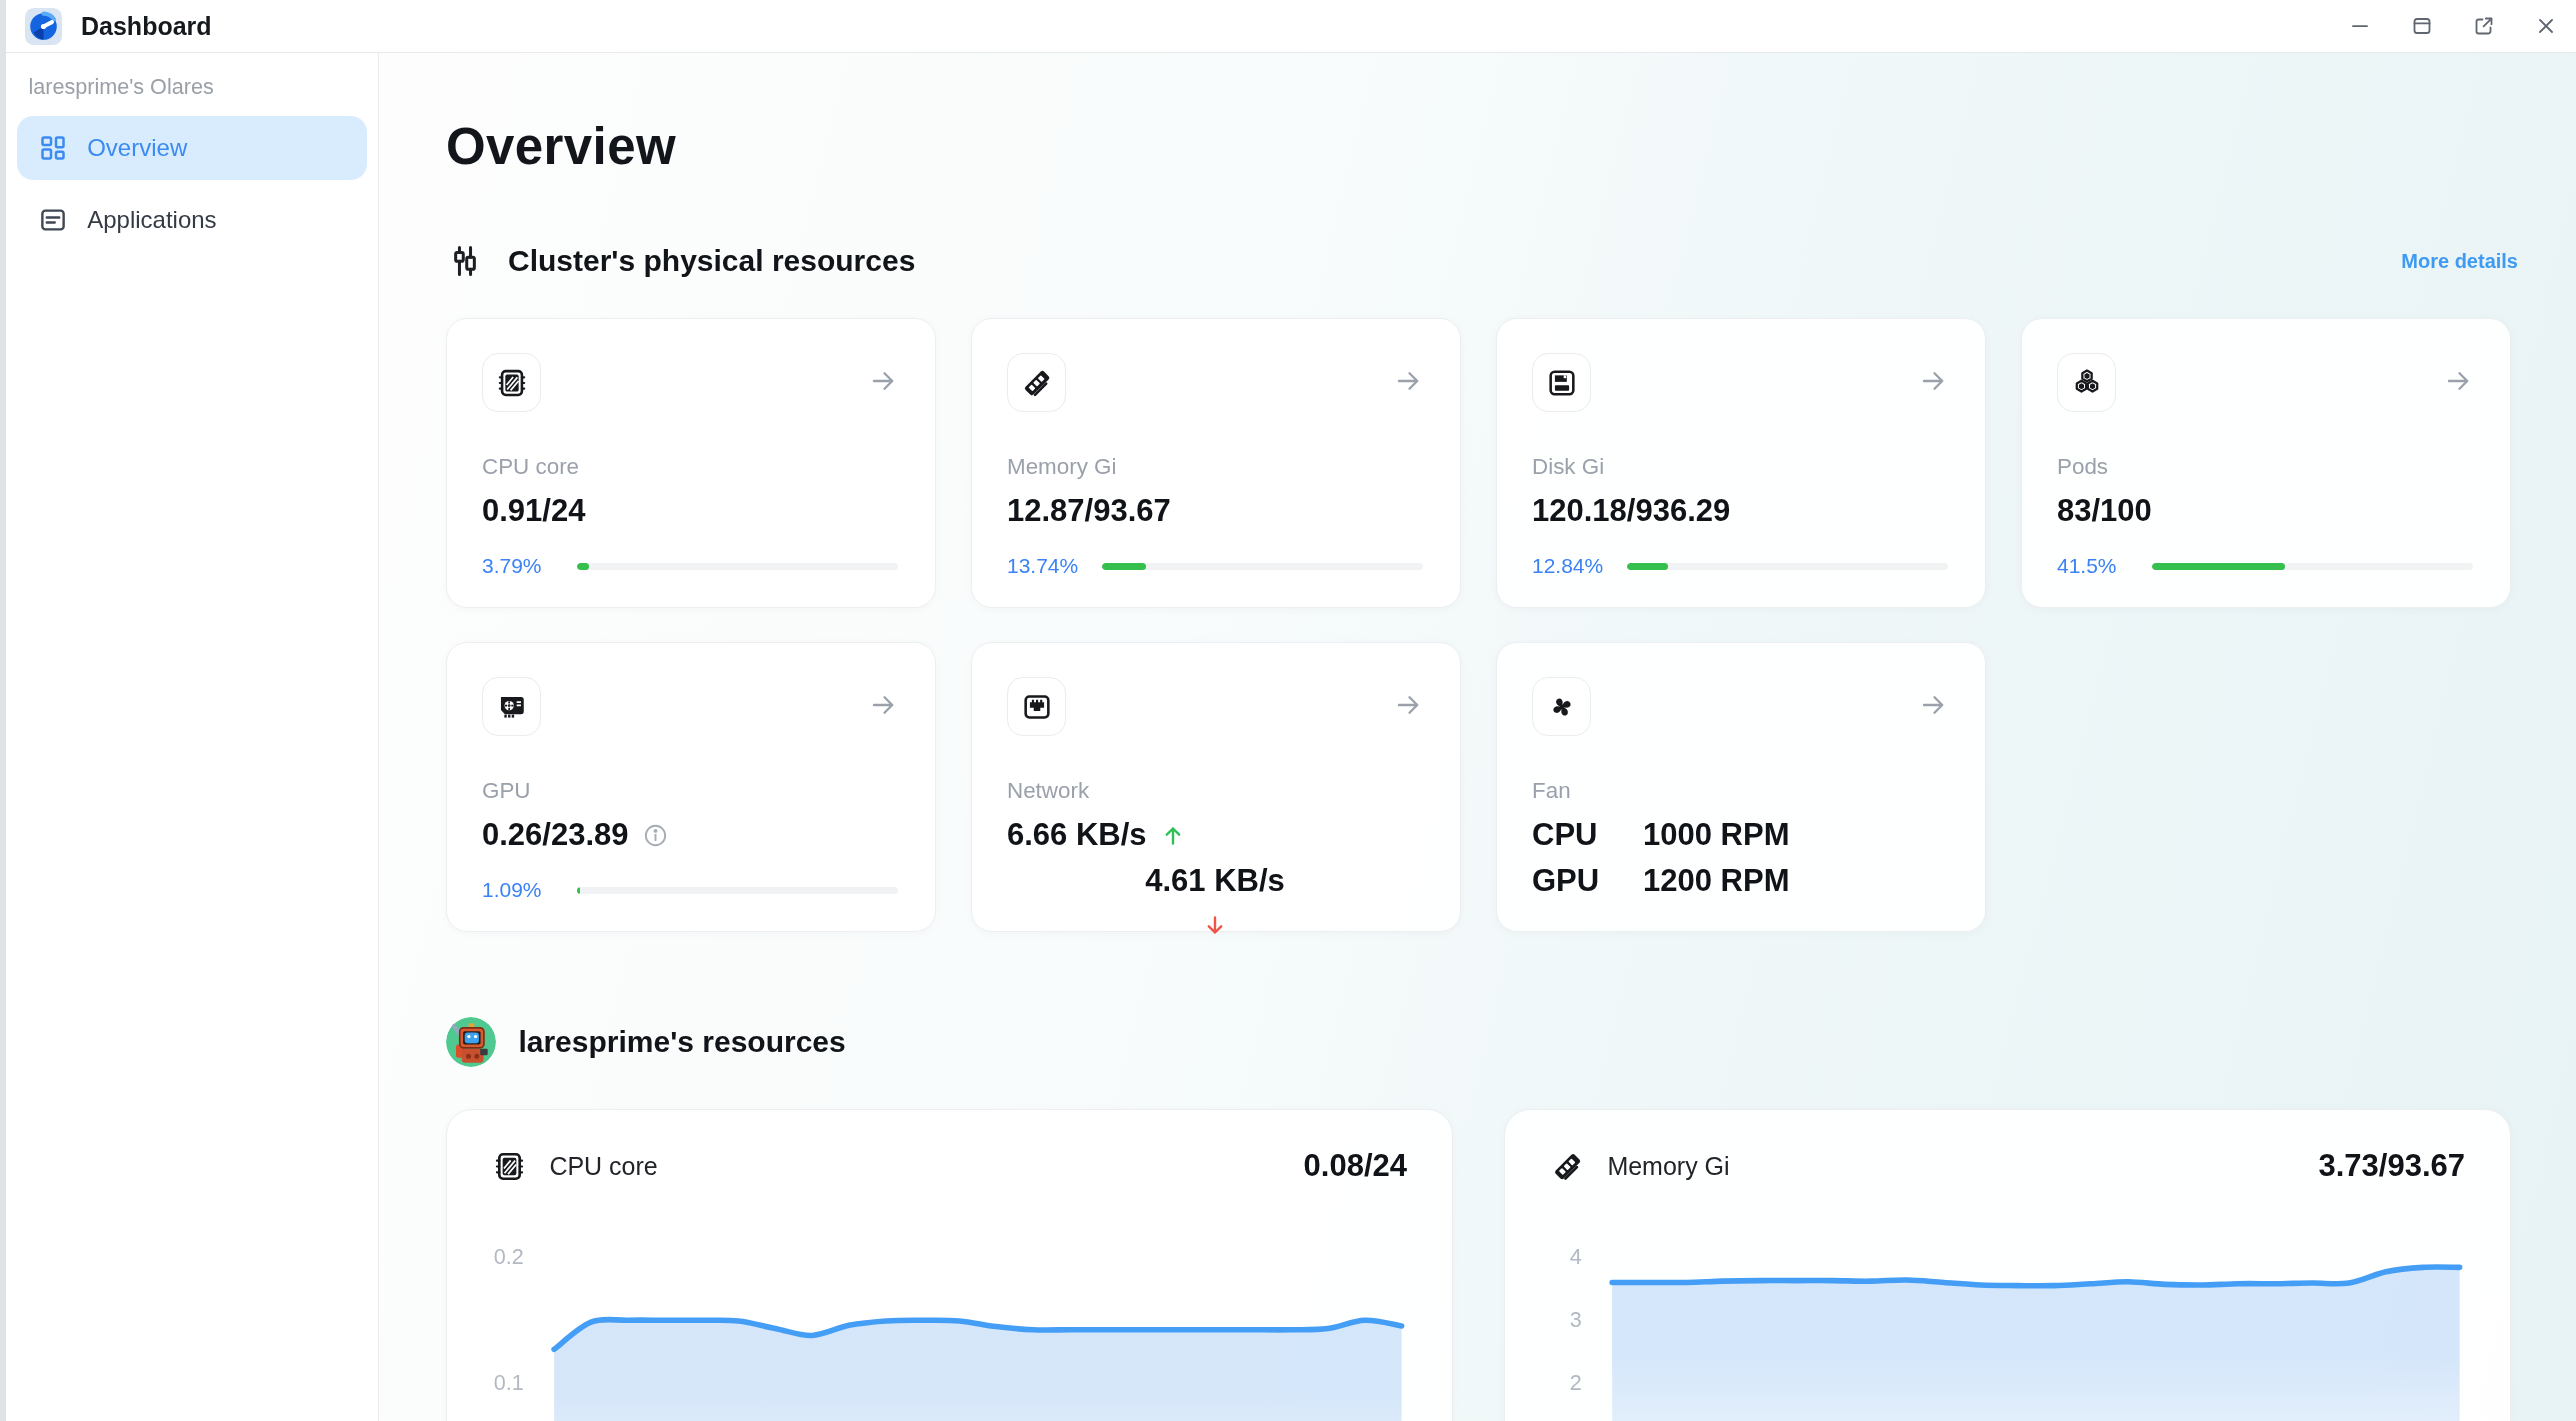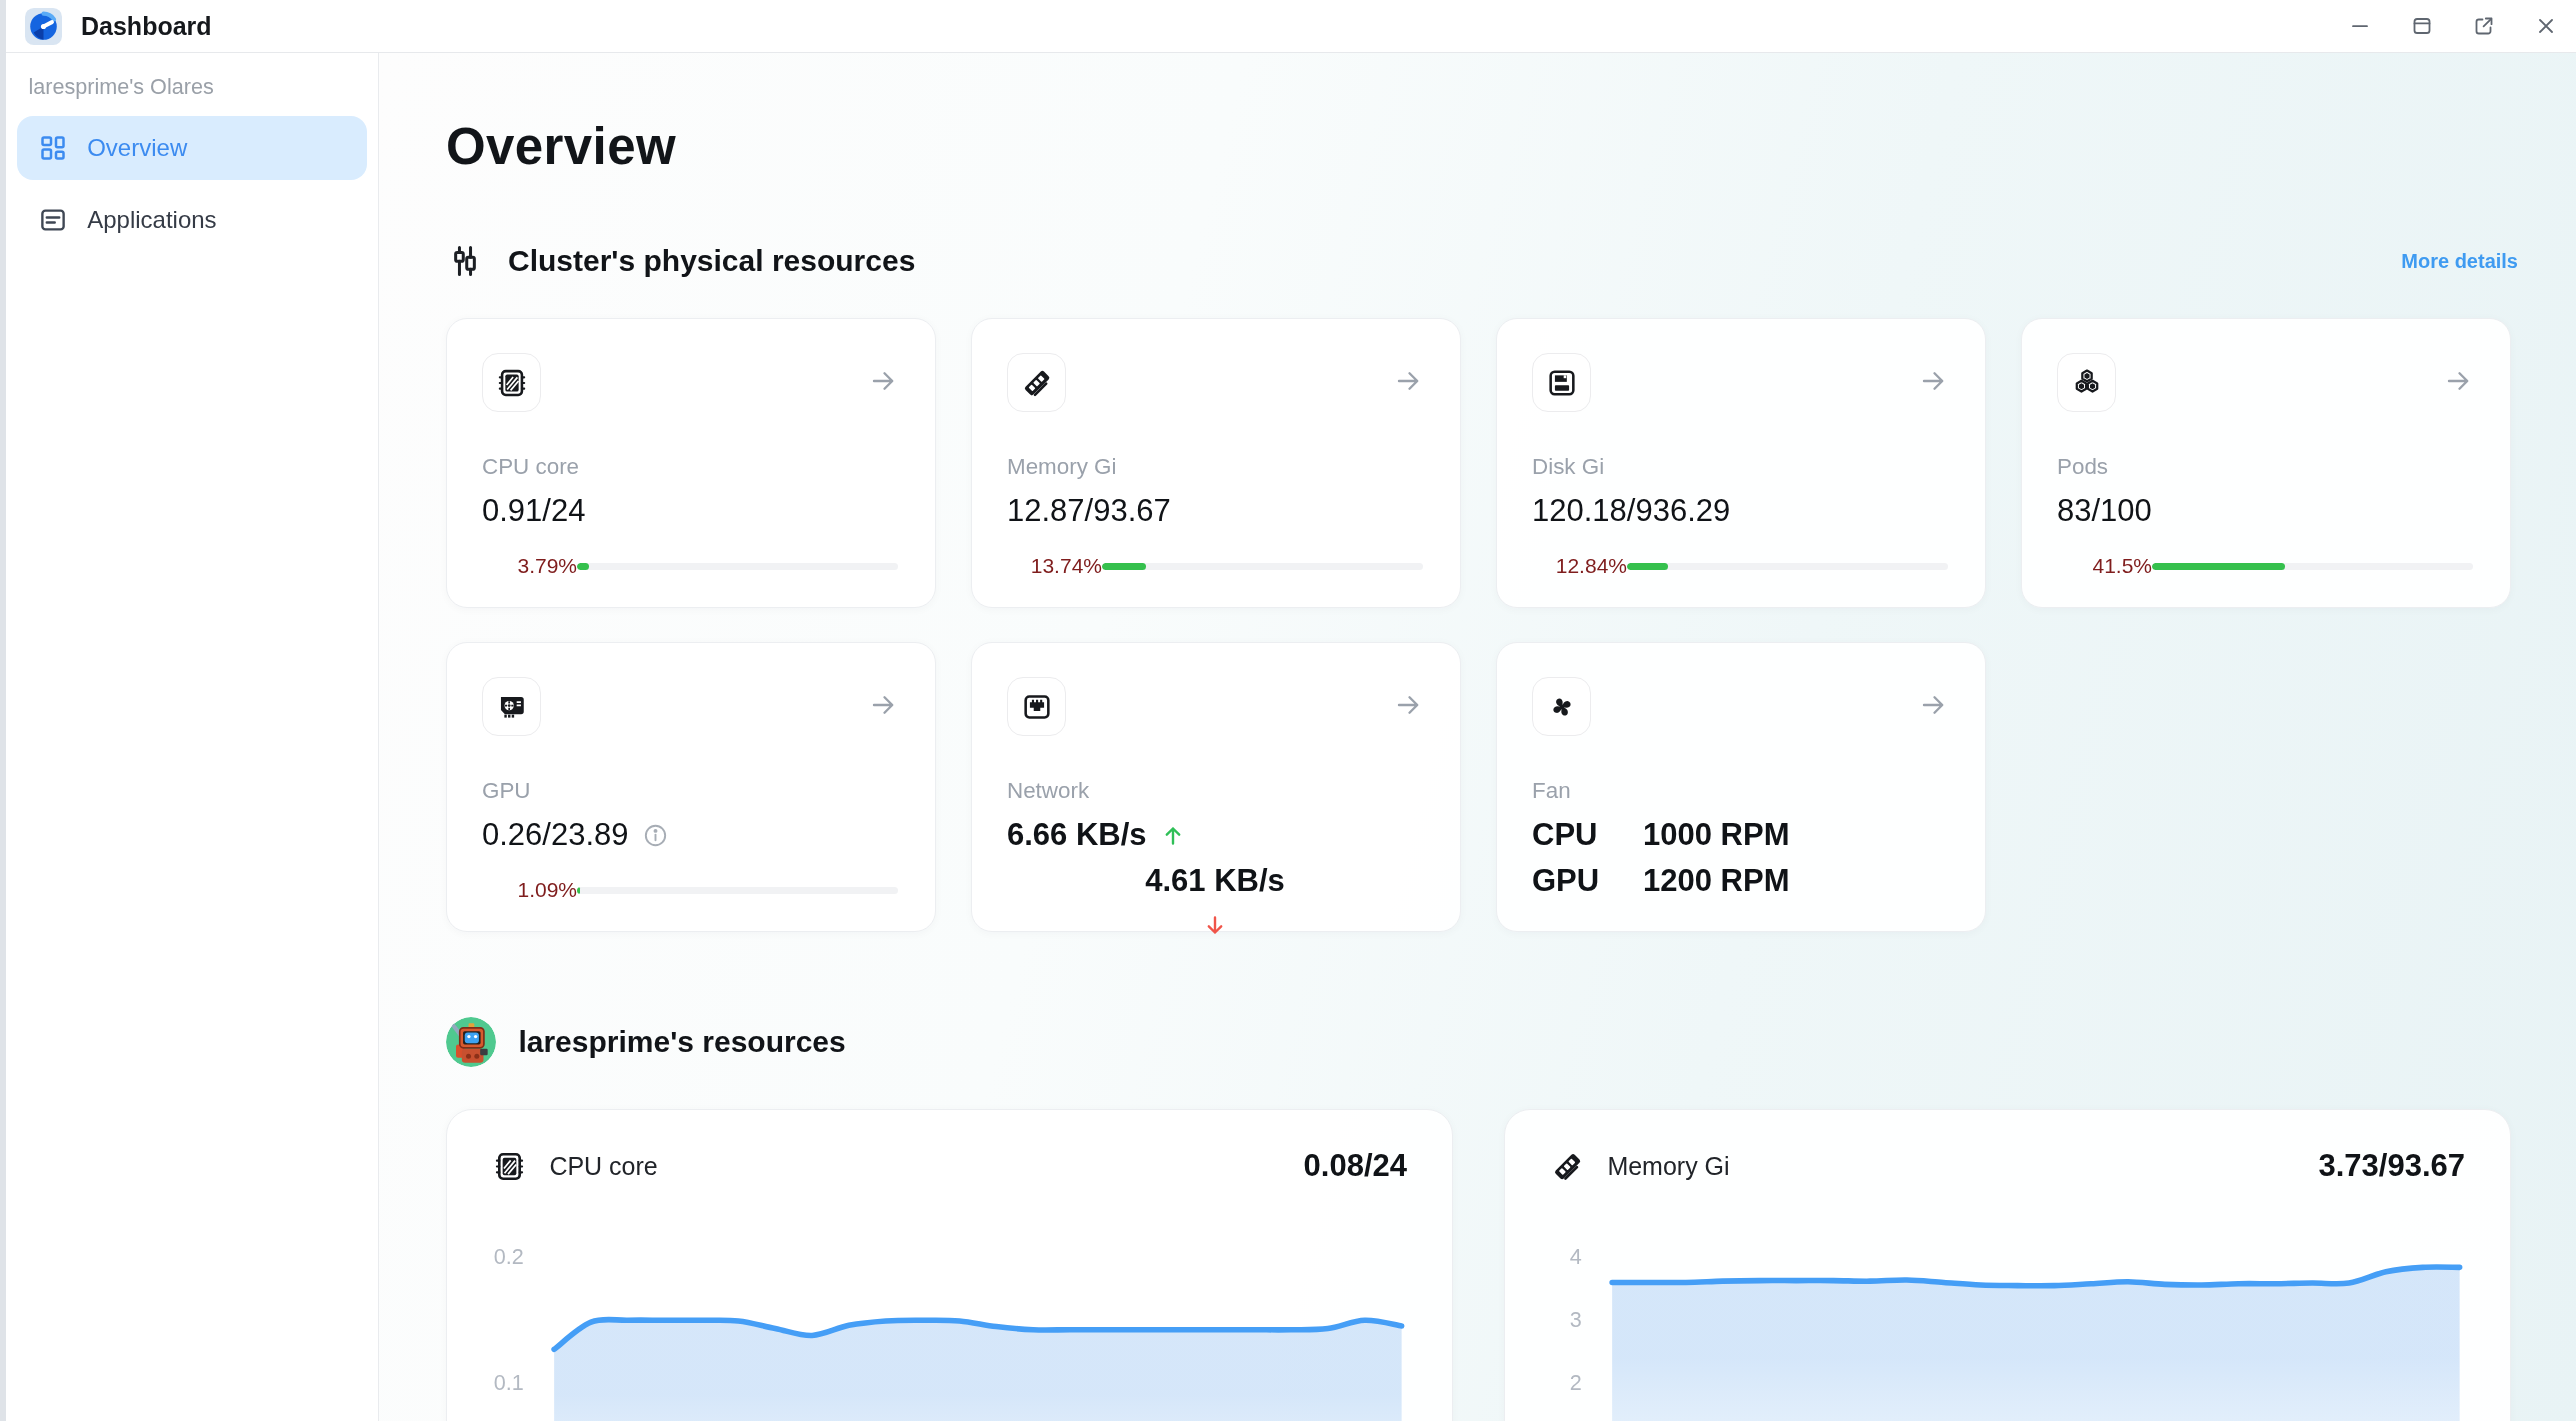--- a/index.html
+++ b/index.html
@@ -41,25 +41,25 @@
 
   .cards-grid{margin-top:38px;display:grid;grid-template-columns:repeat(4,490px);gap:34px 35px;}
   .stat-card{width:490px;height:290px;background:rgba(255,255,255,.92);border:1.6px solid #eceef1;border-radius:21px;box-shadow:0 1.6px 8px rgba(25,40,70,.03);padding:34px 37px 0 35px;position:relative;cursor:pointer;}
   .card-top{display:flex;justify-content:space-between;align-items:flex-start;}
   .icon-box{width:59px;height:59px;border:1.6px solid #ececee;border-radius:16px;display:flex;align-items:center;justify-content:center;background:#fff;}
   .icon-box .c-icon{width:34px;height:34px;color:#17191d;}
   .c-icon svg{width:100%;height:100%;display:block;}
   .arrow-ic{width:30px;height:30px;color:#9aa1ab;margin-top:13px;cursor:pointer;}
   .arrow-ic svg{width:100%;height:100%;display:block;}
   .card-label{margin-top:42px;font-size:22.4px;color:#9aa1ab;}
-  .card-value{margin-top:14.4px;font-size:31px;font-weight:400;color:#101317;display:flex;align-items:center;gap:13px;line-height:1.1;}
+  .card-value{margin-top:14.4px;font-size:31px;font-weight:700;color:#101317;display:flex;align-items:center;gap:13px;line-height:1.1;}
   .info-ic{width:27px;height:27px;color:#a7adb5;cursor:pointer;}
   .info-ic svg{width:100%;height:100%;display:block;}
   .progress-row{margin-top:26px;display:flex;align-items:center;}
-  .pct{width:95px;font-size:21px;color:#7f1d1d;flex:0 0 auto;text-align:right;}
+  .pct{width:95px;font-size:21px;color:#3b82f6;flex:0 0 auto;}
   .track{flex:1;height:6.4px;background:#f1f2f4;border-radius:4px;overflow:hidden;}
   .fill{height:100%;background:#35c04d;border-radius:4px;width:0;}
   .net-line{display:flex;align-items:center;gap:14.4px;font-size:31px;font-weight:700;color:#101317;line-height:1.1;}
   .net-line + .net-line{margin-top:11.2px;flex-direction:column;}
   .dir-ic{width:24px;height:27px;}
   .dir-ic svg{width:100%;height:100%;display:block;}
   .dir-up{color:#2fbf57;} .dir-down{color:#f05449;}
   .fan-line{display:flex;gap:37px;font-size:31px;font-weight:700;color:#101317;line-height:1.1;}
   .fan-line + .fan-line{margin-top:11.2px;}
   .fan-name{min-width:74px;}

